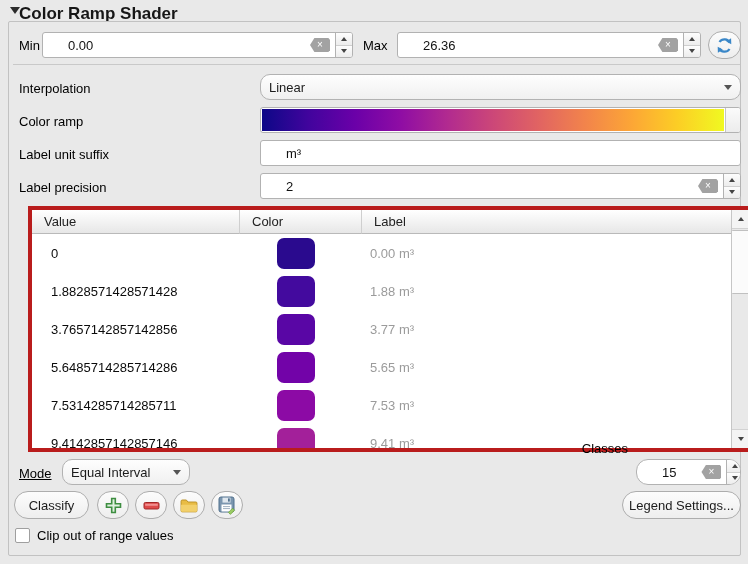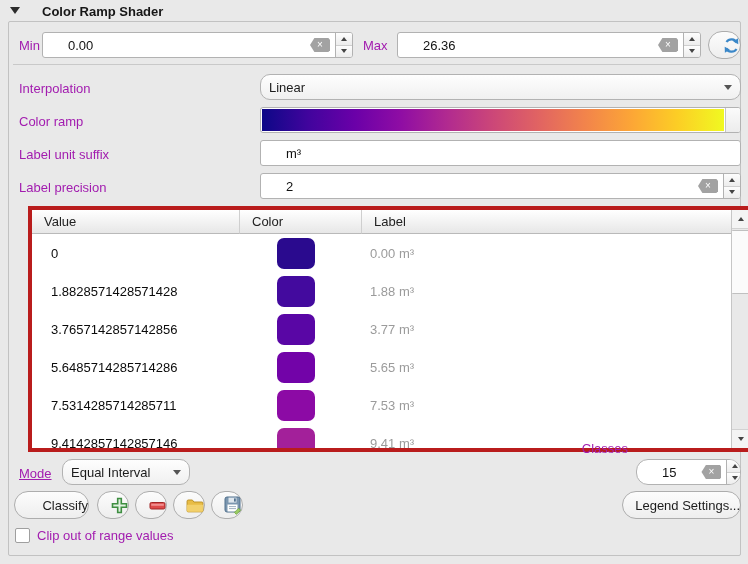--- a/index.html
+++ b/index.html
@@ -4,28 +4,28 @@
 <style>
   * { margin:0; padding:0; box-sizing:border-box; }
   html,body { width:748px; height:564px; }
   body {
     font-family:"Liberation Sans","DejaVu Sans",sans-serif;
     font-size:13px; color:#1c1c1c; background:#e9e9e9; overflow:hidden;
   }
   .page { position:relative; width:748px; height:564px; background:#e9e9e9; }
 
   
-  .group-title { position:absolute; left:42px; top:4px; font-weight:bold; font-size:13px; color:#161616; }
+  .group-title { position:absolute; left:19px; top:4px; font-weight:bold; font-size:17px; color:#161616; }
   .collapse-arrow { position:absolute; left:10px; top:7px; width:0; height:0;
     border-left:5px solid transparent; border-right:5px solid transparent; border-top:7px solid #2b2b2b; }
   .group-frame { position:absolute; left:8px; top:21px; width:733px; height:535px;
     border:1px solid #c2c2c2; border-radius:2px; }
 
   
-  .lbl { position:absolute; color:#a21caf; }
+  .lbl { position:absolute; color:#000000; }
   .spinbox, .textbox {
     position:absolute; display:flex; align-items:center; height:26px;
     background:#fff; border:1px solid #b2b2b2; border-radius:3px; overflow:hidden;
   }
   .spinbox .val, .textbox .val { flex:1; padding:0 25px; color:#111; white-space:nowrap; }
   .clear-badge {
     width:20px; height:14px; margin-right:5px; background:#a2a2a2; color:#fff;
     font-size:10px; line-height:14px; text-align:center;
     clip-path:polygon(22% 0, 92% 0, 100% 12%, 100% 88%, 92% 100%, 22% 100%, 0 50%);
     flex:0 0 auto;
@@ -37,21 +37,21 @@
   .tri-dn-s { width:0; height:0; border-left:3.5px solid transparent; border-right:3.5px solid transparent; border-top:4.5px solid #444; }
 
   .combo {
     position:absolute; display:flex; align-items:center; height:26px; padding:0 8px;
     background:linear-gradient(#fefefe,#f0f0f0); border:1px solid #b2b2b2; border-radius:10px;
   }
   .combo .combo-arrow { margin-left:auto; width:0; height:0;
     border-left:4.5px solid transparent; border-right:4.5px solid transparent; border-top:5.5px solid #555; }
 
   .btn {
-    position:absolute; display:flex; align-items:center; justify-content:flex-end; gap:4px;
+    position:absolute; display:flex; align-items:center; justify-content:center; gap:4px;
     background:linear-gradient(#fcfcfc,#eeeeee); border:1px solid #adadad; border-radius:14px;
     color:#1c1c1c; cursor:default;
   }
 
   .hline { position:absolute; left:13px; top:64px; width:727px; height:1px; background:#c9c9c9; }
 
   
   .ramp-widget { position:absolute; left:260px; top:107px; width:481px; height:26px;
     background:#fff; border:1px solid #b2b2b2; border-radius:3px; display:flex; overflow:hidden; }
   .ramp-gradient { flex:1; margin:1px; }

